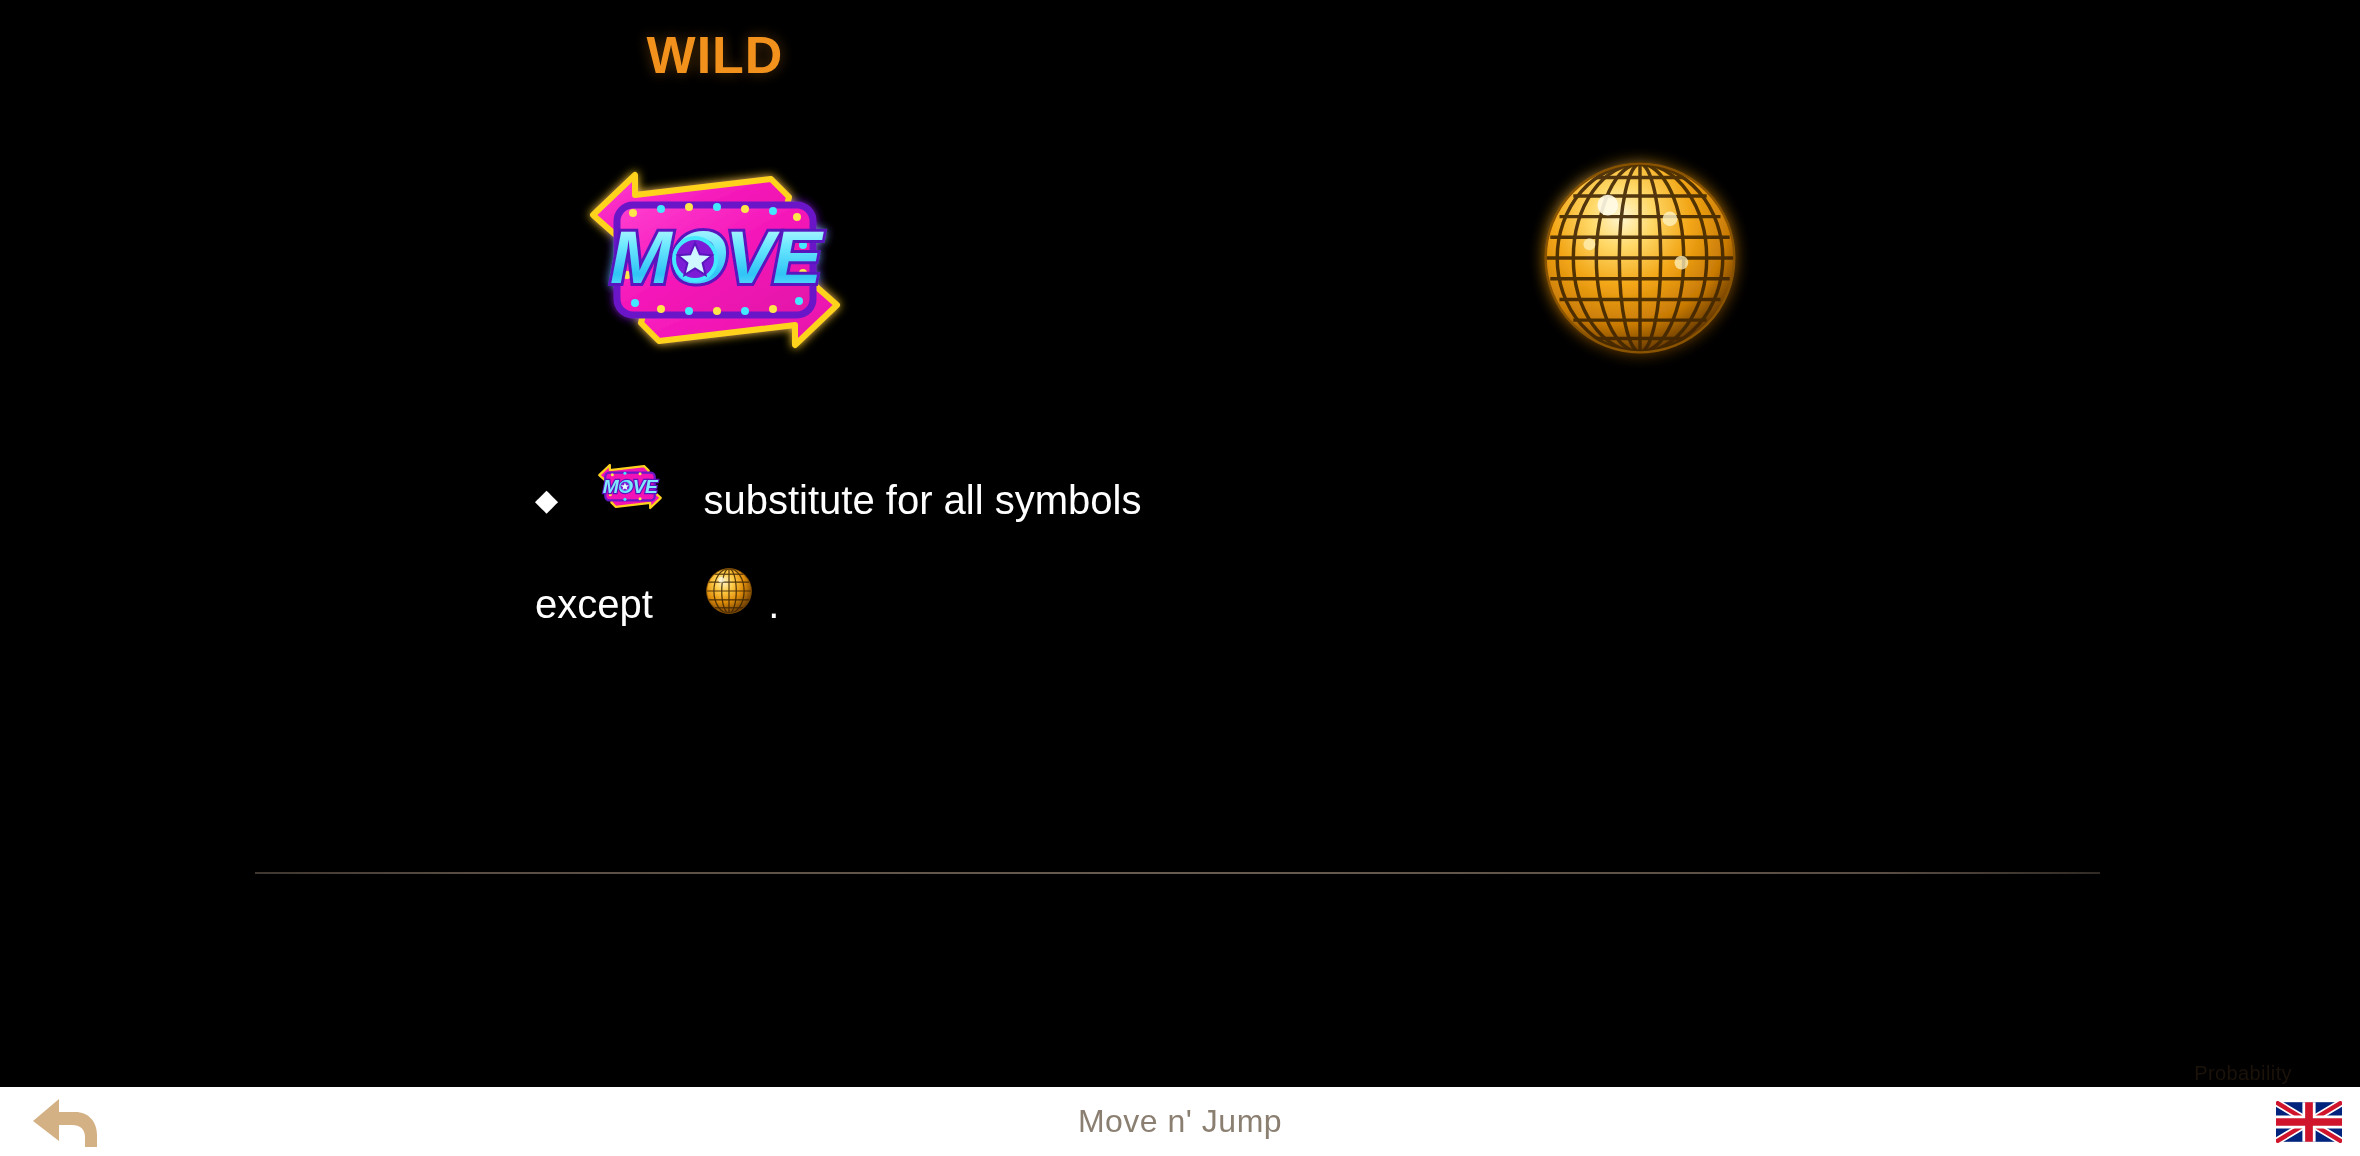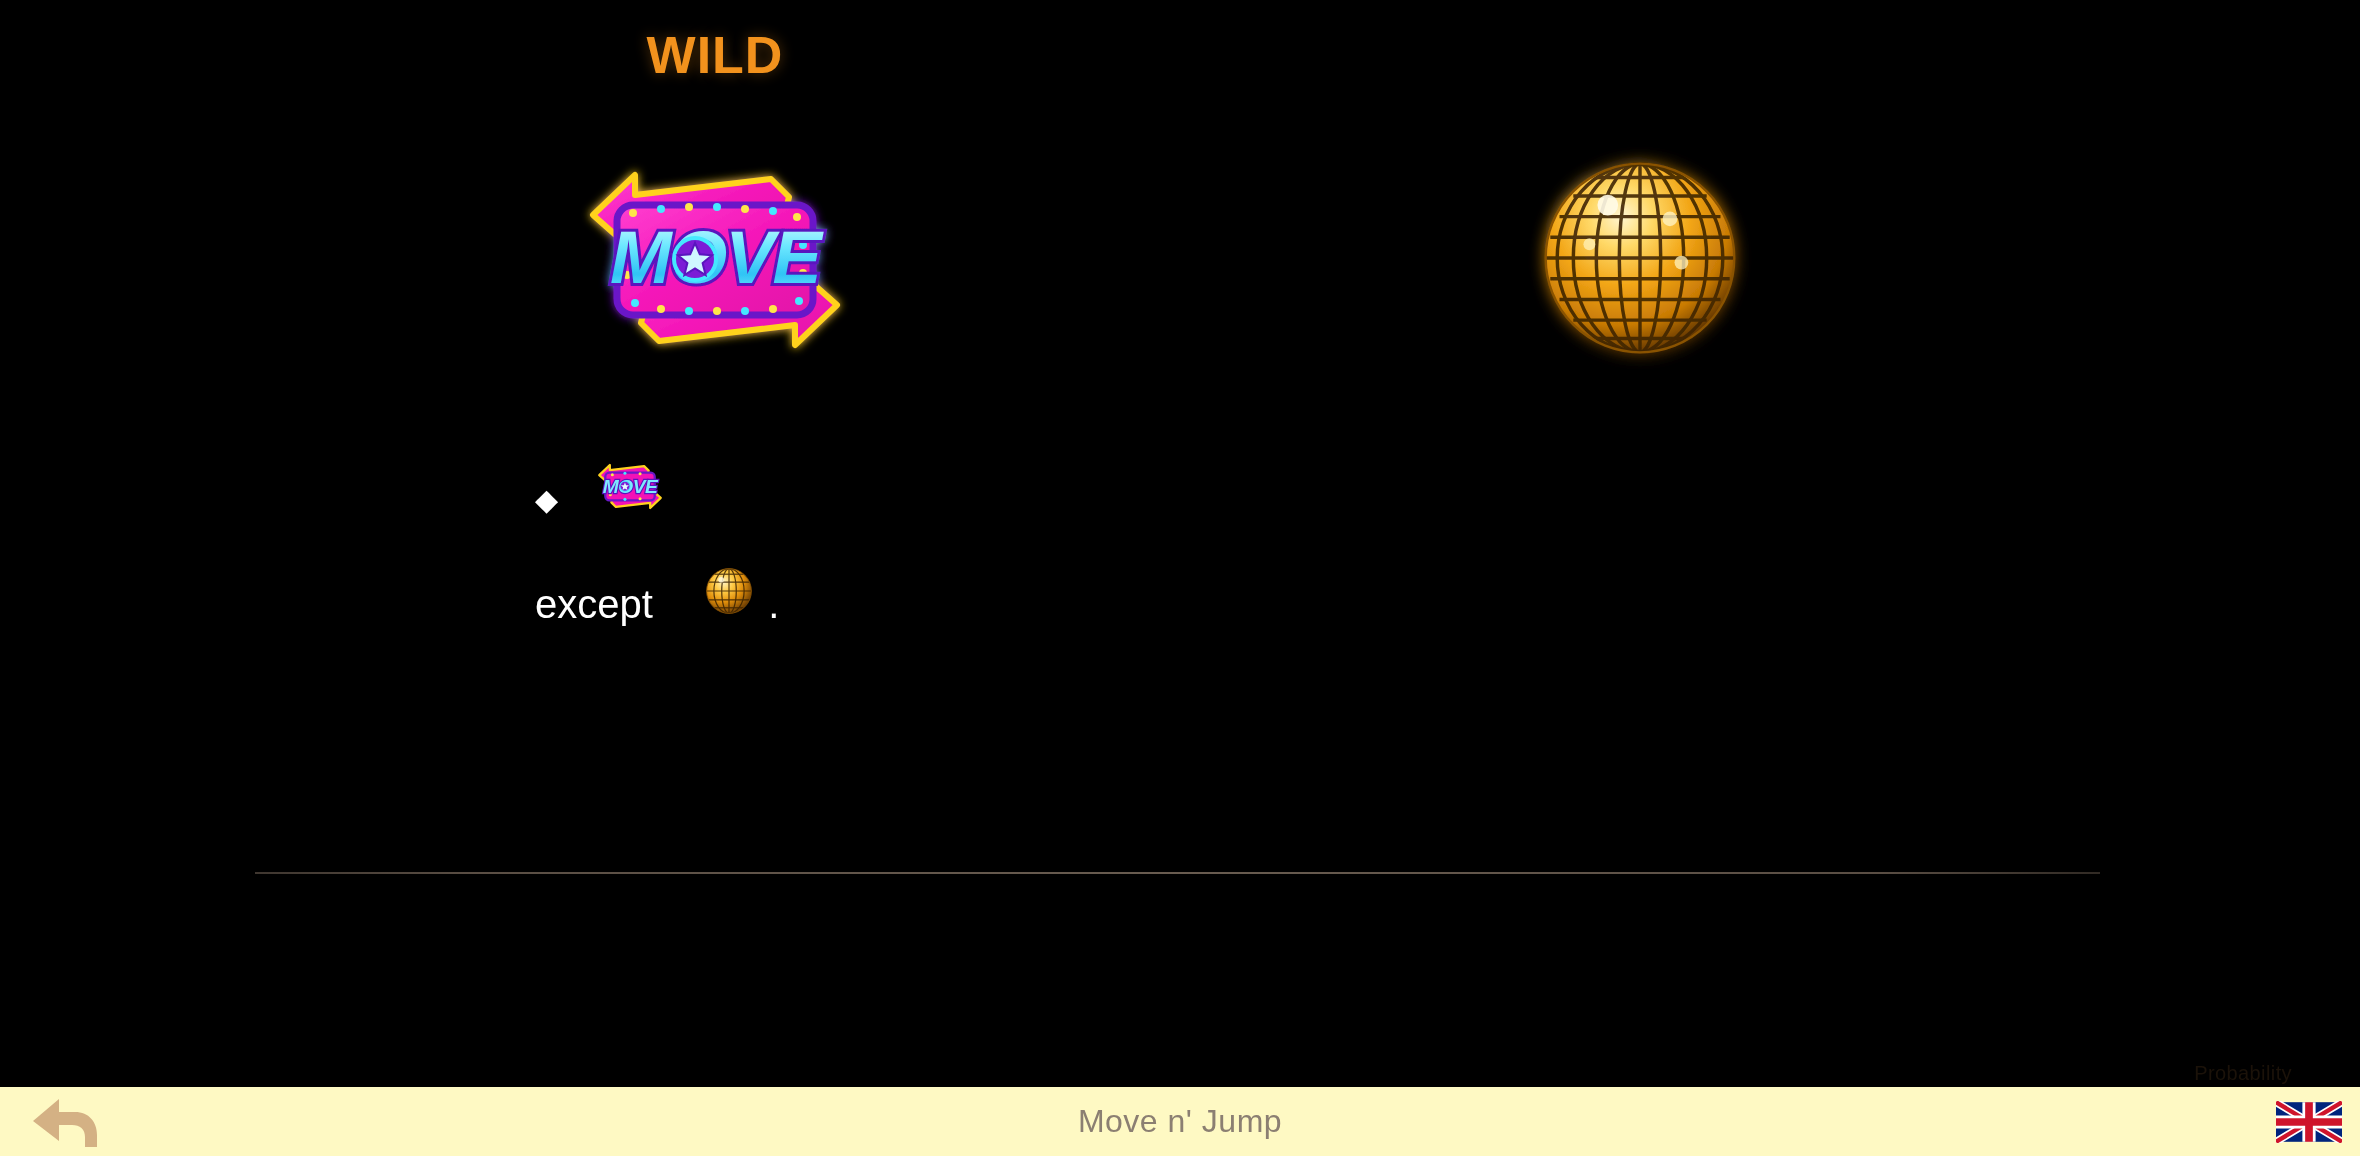--- a/index.html
+++ b/index.html
@@ -145,21 +145,21 @@
     white-space: nowrap;
   }
 
   
   #bottom-bar {
     position: absolute;
     left: 0;
     top: 1087px;
     width: 2360px;
     height: 69px;
-    background: #fef9c3;
+    background: #ffffff;
   }
   #back-button {
     position: absolute;
     left: 20px;
     top: 4px;
     width: 90px;
     height: 64px;
     display: flex;
     align-items: center;
     justify-content: center;
@@ -274,21 +274,21 @@
               <circle cx="224" cy="120" r="6" fill="#45E9FF"></circle>
               <circle cx="180" cy="166" r="6" fill="#FFE64A"></circle>
               <circle cx="120" cy="168" r="6" fill="#45E9FF"></circle>
               <circle cx="62" cy="150" r="6" fill="#FFE64A"></circle>
               <text x="140" y="142" text-anchor="middle" font-family="'Liberation Sans', sans-serif" font-size="76" font-weight="bold" font-style="italic" fill="#7EE9FF" stroke="#5A12BE" stroke-width="9" paint-order="stroke" letter-spacing="-2">MOVE</text>
               <circle cx="120" cy="116" r="20" fill="#7B1FD6" stroke="#45E9FF" stroke-width="4"></circle>
               <path d="M120 101 L124.4 111.6 L136 112.5 L127.1 119.8 L129.9 131.2 L120 125 L110.1 131.2 L112.9 119.8 L104 112.5 L115.6 111.6 Z" fill="#E6FBFF"></path>
             </g>
           </svg>
         </span>
-        <span class="sp-lg"></span>
+        <span class="sp-lg"></span><span>substitute for all symbols</span>
       </span>
 
       <span class="desc-line">
         <span>except</span>
         <span class="sp-lg"></span>
         <span class="inline-icon">
           <svg width="56" height="56" viewBox="0 0 100 100">
             <defs>
               <radialGradient id="ballGradSm1" cx="38%" cy="30%" r="72%">
                 <stop offset="0%" stop-color="#FFF3C4"></stop>

